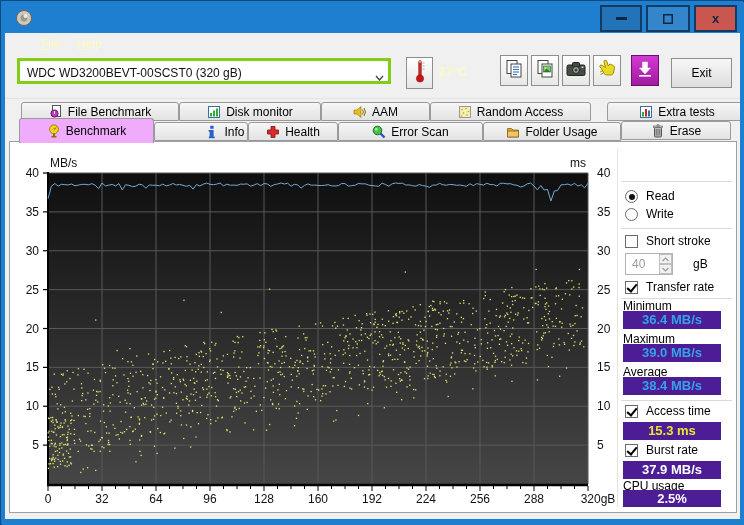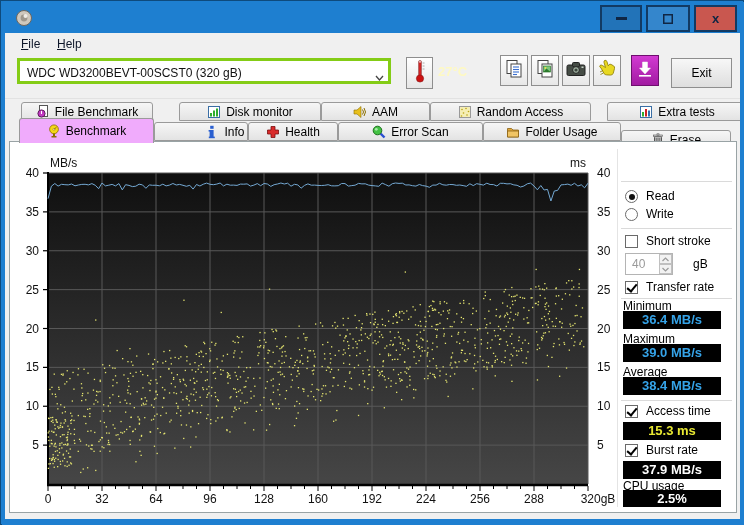--- a/index.html
+++ b/index.html
@@ -7,36 +7,36 @@
   #window{position:absolute;inset:0;border:1px solid #0e4a7c;background:#1e7fd0;box-sizing:border-box;}
   .abs{position:absolute;}
   #titlebar{left:1px;top:1px;width:742px;height:31px;background:#1e7fd0;}
   #title-text{left:36px;top:9px;font-size:13px;color:#0d1f33;}
   .winbtn{top:3px;height:27px;border:2px solid #123a63;box-sizing:border-box;display:flex;align-items:center;justify-content:center;color:#102644;font-weight:bold;font-size:13px;}
   #btn-min{left:598px;width:42px;background:#2273b8;}
   #btn-max{left:644px;width:44px;background:#3486cc;}
   #btn-close{left:692px;width:43px;background:#c9574f;}
   #client{left:4px;top:32px;width:736px;height:487px;background:#f0f0f0;}
   #menubar{left:4px;top:32px;width:736px;height:20px;}
-  .menu-item{position:absolute;top:2px;font-size:12px;color:#0f172a;padding:2px 6px;}
+  .menu-item{position:absolute;top:2px;font-size:12px;color:#fef9c3;padding:2px 6px;margin-left:20px;}
   #toolbar-sep{left:4px;top:97px;width:736px;height:1px;background:#e2e2e2;}
   #device-select{left:16px;top:57px;width:374px;height:26px;background:#fff;border:3px solid #84cc16;box-sizing:border-box;font-size:12px;color:#111;line-height:24px;padding-left:7px;}
   #device-chevron{left:374px;top:66px;}
   #temp-btn{left:405px;top:56px;width:27px;height:32px;background:linear-gradient(#ffffff,#e6e6e6);border:1px solid #8e8e8e;box-sizing:border-box;display:flex;align-items:center;justify-content:center;}
   #temp-label{left:437px;top:63px;font-size:13px;font-weight:bold;color:#fef9c3;}
   .tbtn{top:54px;width:28px;height:31px;background:linear-gradient(#fefefe,#e7e7e7);border:1px solid #8e8e8e;box-sizing:border-box;display:flex;align-items:center;justify-content:center;}
   #btn-save{background:linear-gradient(#d23ad2,#a11aa1);border:1px solid #6e0f6e;}
   #btn-exit{left:670px;top:57px;width:61px;height:30px;background:linear-gradient(#f7f7f7,#dedede);border:1px solid #8e8e8e;box-sizing:border-box;text-align:center;line-height:29px;font-size:12px;color:#000;}
   .tab{position:absolute;box-sizing:border-box;border:1px solid #9a9a9a;border-radius:3px 3px 0 0;background:linear-gradient(#f6f6f6,#e3e3e3);display:flex;align-items:center;justify-content:center;gap:5px;font-size:12px;color:#000;}
   .tab.active{background:#f0abfc;border-bottom:none;z-index:6;}
   .tab .ticon{display:inline-flex;width:14px;height:14px;}
   #content-panel{left:8px;top:140px;width:728px;height:372px;background:#fff;border:1px solid #99a3a5;box-sizing:border-box;z-index:1;}
   #chart{left:8px;top:140px;z-index:2;}
   .plabel{position:absolute;font-size:12px;color:#000;z-index:3;}
-  .vbox{position:absolute;width:98px;height:18px;background:#000000;font-weight:bold;font-size:13px;text-align:center;line-height:18px;z-index:3;font-family:"Liberation Sans",sans-serif;}
+  .vbox{position:absolute;width:98px;height:18px;background:#4c1d95;font-weight:bold;font-size:13px;text-align:center;line-height:18px;z-index:3;font-family:"Liberation Sans",sans-serif;}
   .sep{position:absolute;left:620px;width:111px;height:1px;background:#dadada;z-index:3;}
   #vsep{left:616px;top:148px;width:1px;height:358px;background:#e4e4e4;z-index:3;}
   .cb{position:absolute;width:13px;height:13px;background:#fff;border:1px solid #6a6a6a;box-sizing:border-box;z-index:3;}
   .cb.checked::after{content:"";position:absolute;left:3px;top:0px;width:4px;height:8px;border:solid #000;border-width:0 2px 2px 0;transform:rotate(40deg);}
   .radio{position:absolute;width:13px;height:13px;background:#fff;border:1px solid #6a6a6a;border-radius:50%;box-sizing:border-box;z-index:3;}
   .radio.checked::after{content:"";position:absolute;left:2.5px;top:2.5px;width:6px;height:6px;border-radius:50%;background:#111;}
   #start-btn{left:628px;top:149px;width:74px;height:23px;background:linear-gradient(#f4f4f4,#dcdcdc);border:1px solid #8a8a8a;box-sizing:border-box;text-align:center;line-height:21px;font-size:12px;color:#000;z-index:3;}
   #spinbox{left:624px;top:252px;width:48px;height:22px;background:#fff;border:1px solid #b4b4b4;box-sizing:border-box;z-index:3;font-size:12px;color:#9a9a9a;line-height:20px;padding-left:6px;}
   #spinbtns{left:658px;top:253px;width:13px;height:20px;z-index:4;}
   .spin{position:absolute;left:0;width:13px;height:10px;background:#f2f2f2;border:1px solid #c0c0c0;box-sizing:border-box;}
@@ -135,21 +135,21 @@
       <div class="abs tbtn" id="btn-save" style="left: 630px;">
         <span><svg width="18" height="18" viewBox="0 0 18 18">
             <polygon points="9,14 3.5,8 6.5,8 6.5,2 11.5,2 11.5,8 14.5,8" fill="#fff" stroke="#efe" stroke-width="0.5"></polygon>
             <rect x="3" y="15" width="12" height="1.6" fill="#fff"></rect>
           </svg></span>
       </div>
     </div>
   <div id="btn-exit" class="abs">Exit</div>
 
   <div id="tabstrip">
-      <div class="tab" style="left: 20px; width: 132px; top: 101px; height: 19px;">
+      <div class="tab" style="left: 20px; width: 158px; top: 101px; height: 19px;">
         <span class="ticon">
           <svg width="14" height="14" viewBox="0 0 14 14">
             <rect x="3.5" y="0.5" width="8" height="11" fill="#fff" stroke="#555"></rect>
             <circle cx="5.5" cy="8.5" r="3.6" fill="#c23ac2" stroke="#5e1b5e"></circle>
             <rect x="5" y="6" width="1" height="3" fill="#fff"></rect>
           </svg>
         </span>
         <span>File Benchmark</span>
       </div>
       <div class="tab" style="left: 178px; width: 142px; top: 101px; height: 19px;">
@@ -241,21 +241,21 @@
       </div>
       <div class="tab" style="left: 482px; width: 138px; top: 121px; height: 19px;">
         <span class="ticon">
           <svg width="14" height="14" viewBox="0 0 14 14">
             <path d="M1.5 3.5 h4 l1.5 1.5 h5.5 v7 h-11 z" fill="#e0a83c" stroke="#8a6214" stroke-width="0.8"></path>
             <path d="M1.5 6 h11 v6 h-11 z" fill="#f0c464" stroke="#8a6214" stroke-width="0.8"></path>
           </svg>
         </span>
         <span>Folder Usage</span>
       </div>
-      <div class="tab" style="left: 620px; width: 110px; top: 129px; height: 19px;">
+      <div class="tab" style="left: 620px; width: 110px; top: 120px; height: 19px;">
         <span class="ticon">
           <svg width="14" height="14" viewBox="0 0 14 14">
             <rect x="3.5" y="3.5" width="7" height="9.5" rx="1" fill="#b8b8b8" stroke="#555"></rect>
             <rect x="2.5" y="2" width="9" height="1.6" fill="#d5d5d5" stroke="#555" stroke-width="0.6"></rect>
             <rect x="6" y="0.8" width="2" height="1.4" fill="#d5d5d5" stroke="#555" stroke-width="0.6"></rect>
             <line x1="5.3" y1="5" x2="5.3" y2="11.5" stroke="#666" stroke-width="0.8"></line>
             <line x1="7" y1="5" x2="7" y2="11.5" stroke="#666" stroke-width="0.8"></line>
             <line x1="8.7" y1="5" x2="8.7" y2="11.5" stroke="#666" stroke-width="0.8"></line>
           </svg>
         </span>

